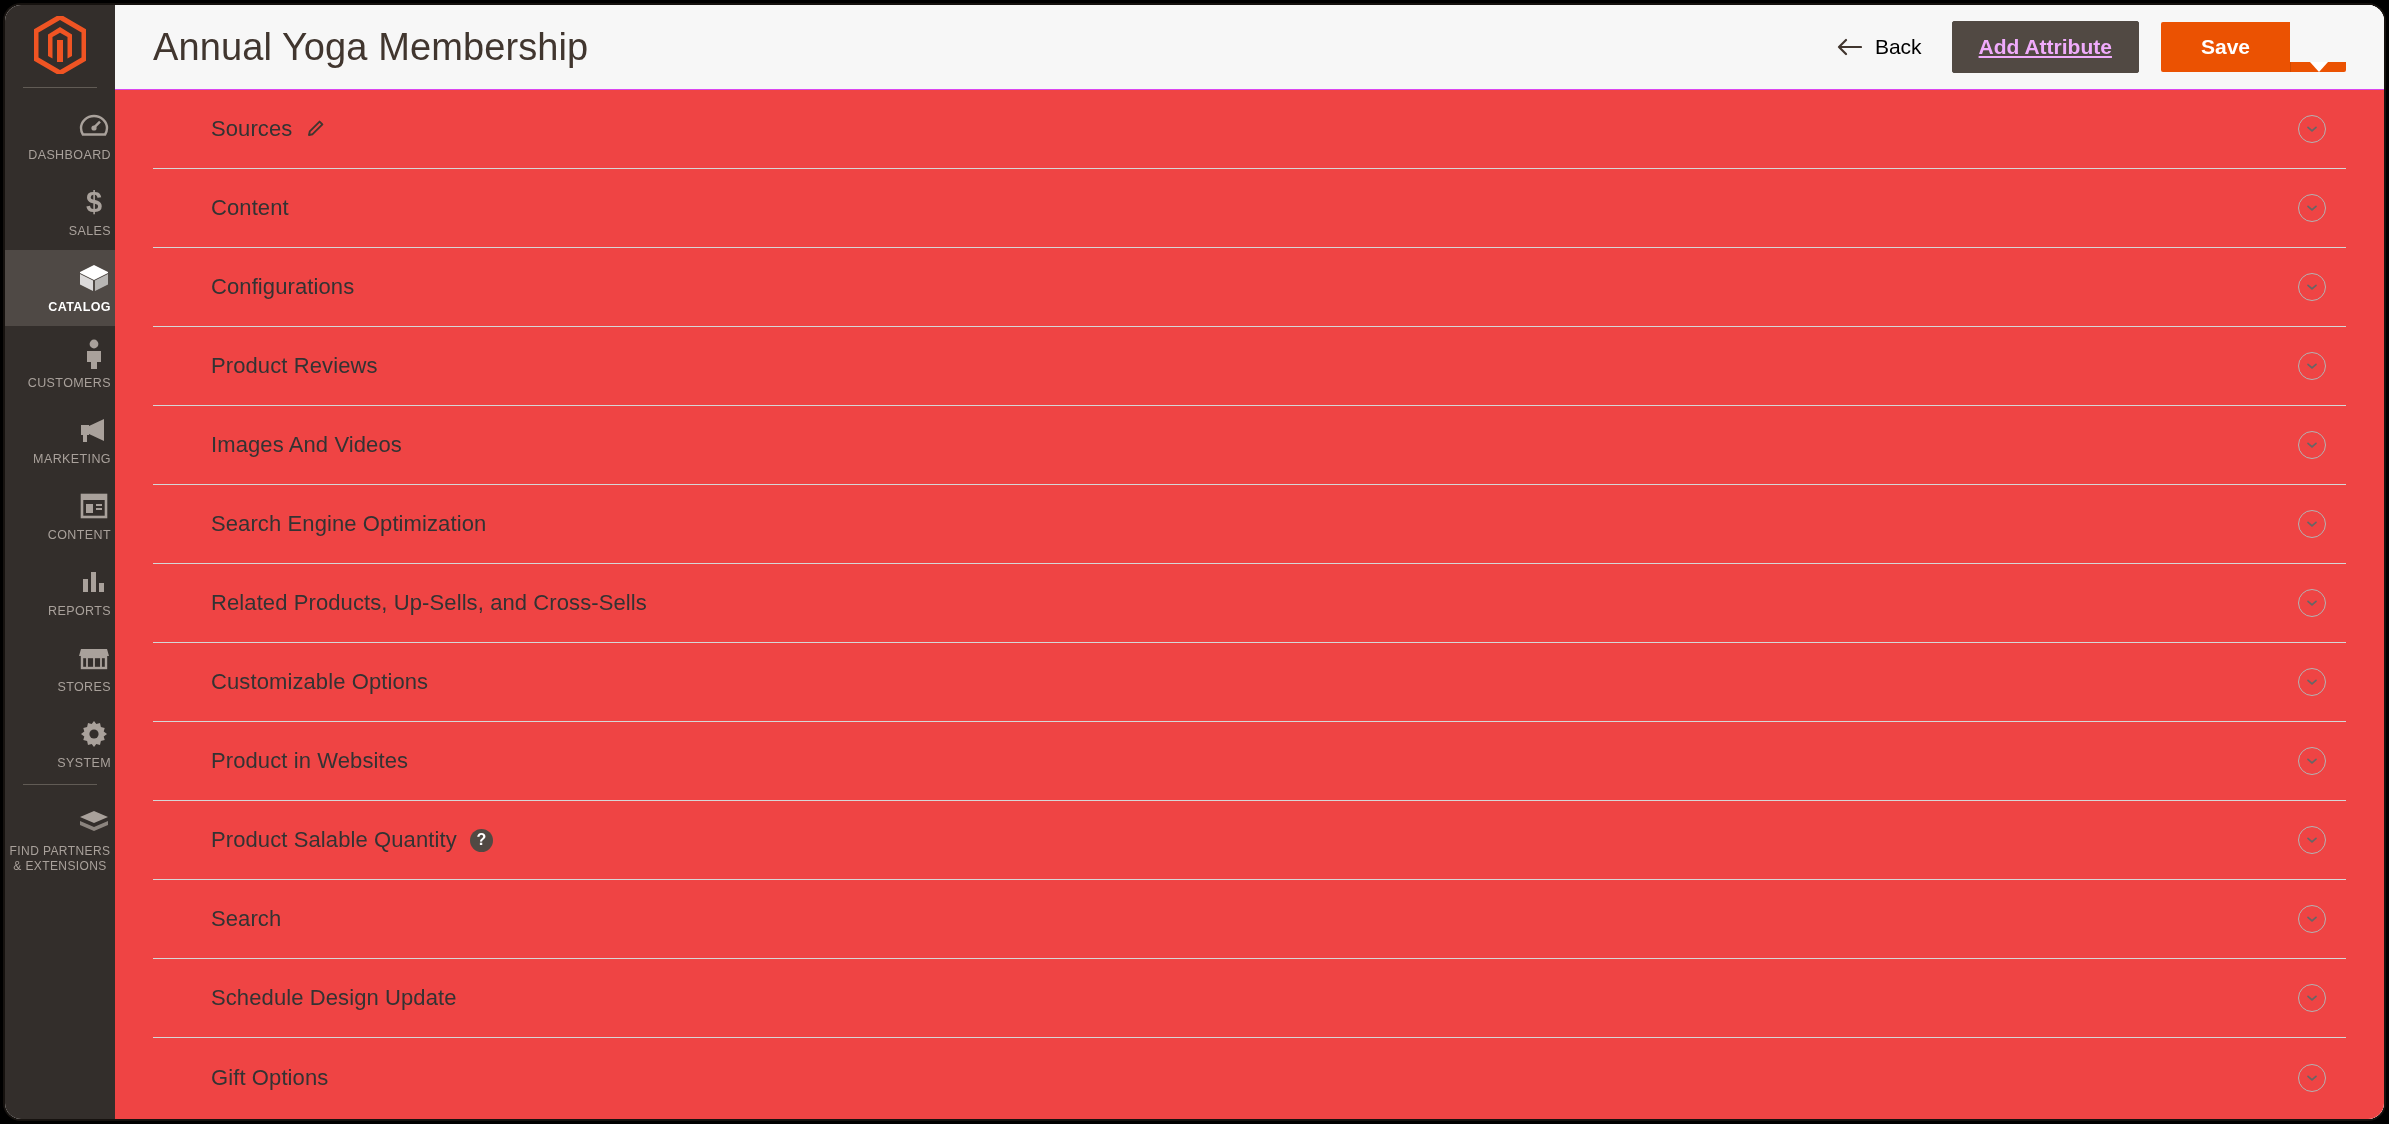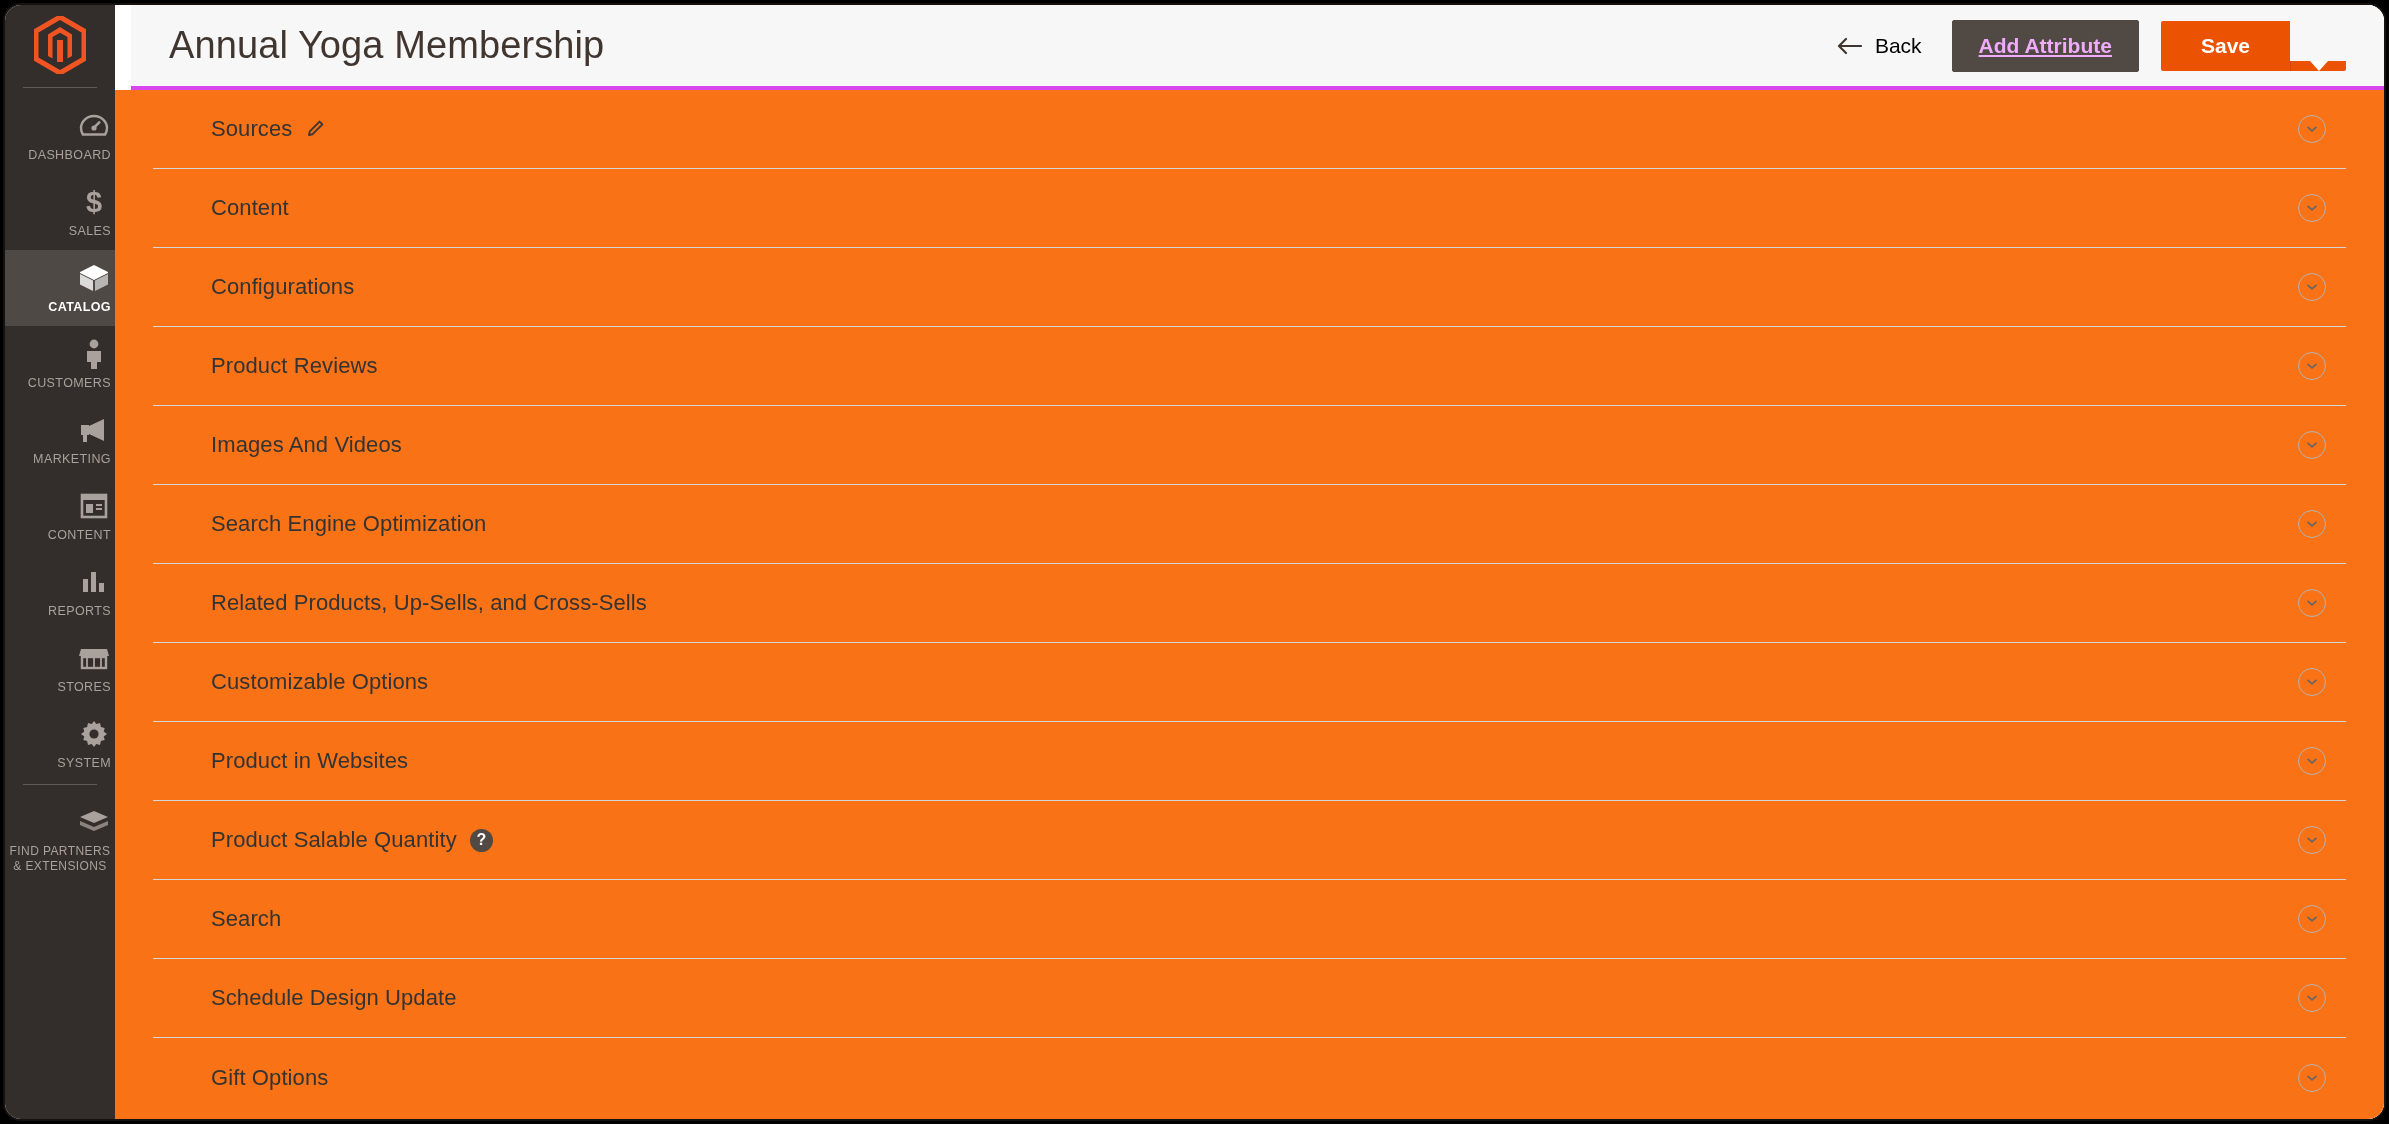--- a/index.html
+++ b/index.html
@@ -91,26 +91,25 @@
     display: flex;
     flex-direction: column;
     background: #ffffff;
     min-width: 0;
   }
 
   #page-header {
     height: 85px;
     flex: 0 0 85px;
     background: #f7f7f7;
-    border-bottom: 4px solid #d946ef;
+    border-bottom: 1px solid #d946ef;
     display: flex;
     align-items: center;
     justify-content: space-between;
     padding: 0 38px 0 38px;
-    margin-left: 16px;
   }
 
   #page-title {
     font-size: 38px;
     font-weight: normal;
     color: #41362f;
     letter-spacing: 0.1px;
     white-space: nowrap;
     font-family: "Liberation Sans", sans-serif;
   }
@@ -180,21 +179,21 @@
     border-left: 9px solid transparent;
     border-right: 9px solid transparent;
     border-top: 10px solid #ffffff;
   }
 
   
   #section-list {
     flex: 1 1 auto;
     overflow: hidden;
     padding: 0 38px 0 38px;
-    background: #f97316;
+    background: #ef4444;
   }
 
   .section-row {
     height: 79px;
     display: flex;
     align-items: center;
     justify-content: space-between;
     border-bottom: 1px solid #d6d6d6;
     cursor: pointer;
     padding: 0 20px 0 58px;

